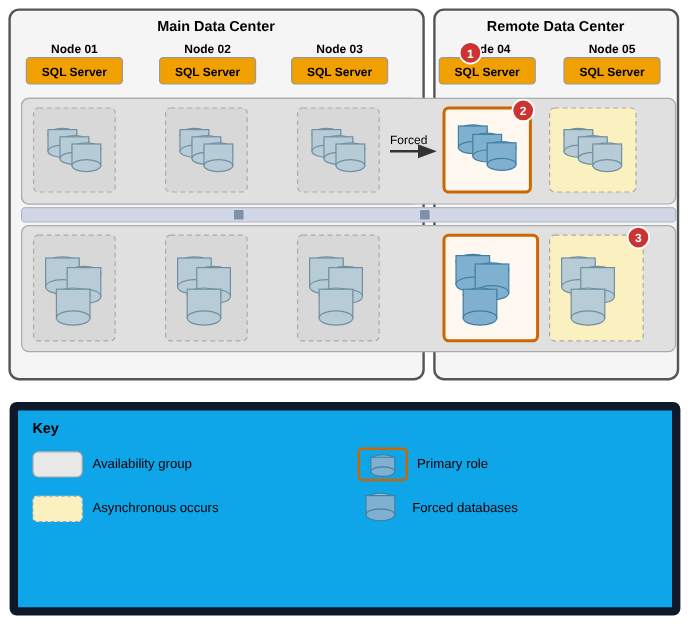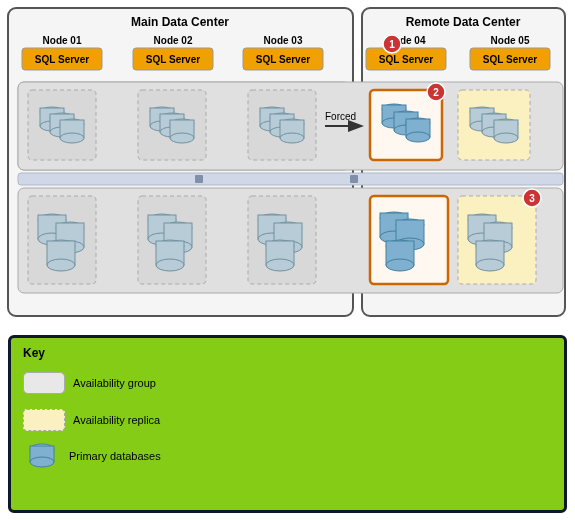--- a/index.html
+++ b/index.html
@@ -12,35 +12,35 @@
       overflow: hidden;
     }
 
     
     .legend {
       position: absolute;
       left: 8px;
       top: 335px;
       width: 559px;
       height: 178px;
-      border: 3px solid #0f172a;
+      border: 7px solid #0f172a;
       border-radius: 6px;
       padding: 8px 12px;
-      background: #84cc16;
+      background: #0ea5e9;
     }
 
     .legend-title {
       font-weight: bold;
       font-size: 12px;
       margin-bottom: 8px;
     }
 
     .legend-grid {
       display: grid;
-      grid-template-columns: 1fr;
+      grid-template-columns: 1fr 1fr;
       grid-template-rows: repeat(4, 1fr);
       gap: 6px 20px;
       height: 140px;
     }
 
     .legend-item {
       display: flex;
       align-items: center;
       gap: 8px;
       font-size: 11px;
@@ -299,37 +299,49 @@
 
       <div class="legend-item">
         <div class="legend-icon">
           <div class="icon-ag"></div>
         </div>
         <span>Availability group</span>
       </div>
 
 
 
+      <div class="legend-item">
+        <div class="legend-icon">
+          <div class="icon-primary">
+            <svg width="30" height="22" viewBox="0 0 30 22">
+              <ellipse cx="15" cy="7" rx="10" ry="4" fill="#90c0e0" stroke="#4080a0" stroke-width="1"></ellipse>
+              <rect x="5" y="5" width="20" height="12" fill="#80b0d0" stroke="#4080a0" stroke-width="1"></rect>
+              <ellipse cx="15" cy="17" rx="10" ry="4" fill="#80b0d0" stroke="#4080a0" stroke-width="1"></ellipse>
+            </svg>
+          </div>
+        </div>
+        <span>Primary role</span>
+      </div>
 
       <div class="legend-item">
         <div class="legend-icon">
           <div class="icon-async"></div>
         </div>
-        <span>Availability replica</span>
+        <span>Asynchronous occurs</span>
       </div>
 
       <div class="legend-item">
         <div class="legend-icon">
           <svg width="38" height="28" viewBox="0 0 38 28">
             <ellipse cx="19" cy="8" rx="12" ry="5" fill="#90c0e0" stroke="#4080a0" stroke-width="1"></ellipse>
             <rect x="7" y="5" width="24" height="16" fill="#80b0d0" stroke="#4080a0" stroke-width="1"></rect>
             <ellipse cx="19" cy="21" rx="12" ry="5" fill="#80b0d0" stroke="#4080a0" stroke-width="1"></ellipse>
           </svg>
         </div>
-        <span>Primary databases</span>
+        <span>Forced databases</span>
       </div>
 
       <div class="legend-item" style="grid-column:1; margin-top:4px;">
       </div>
 
     </div>
   </div>
 
 </div>
 

